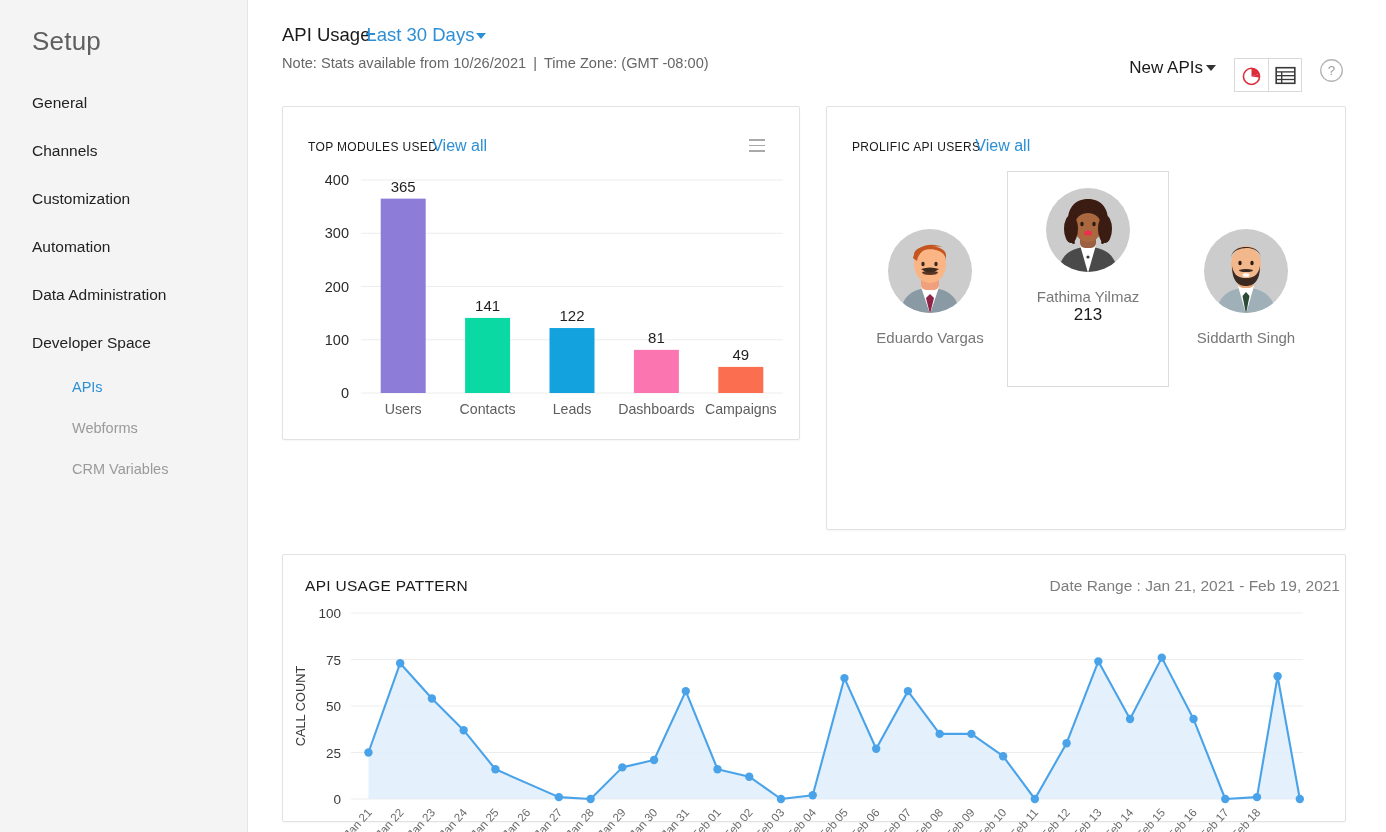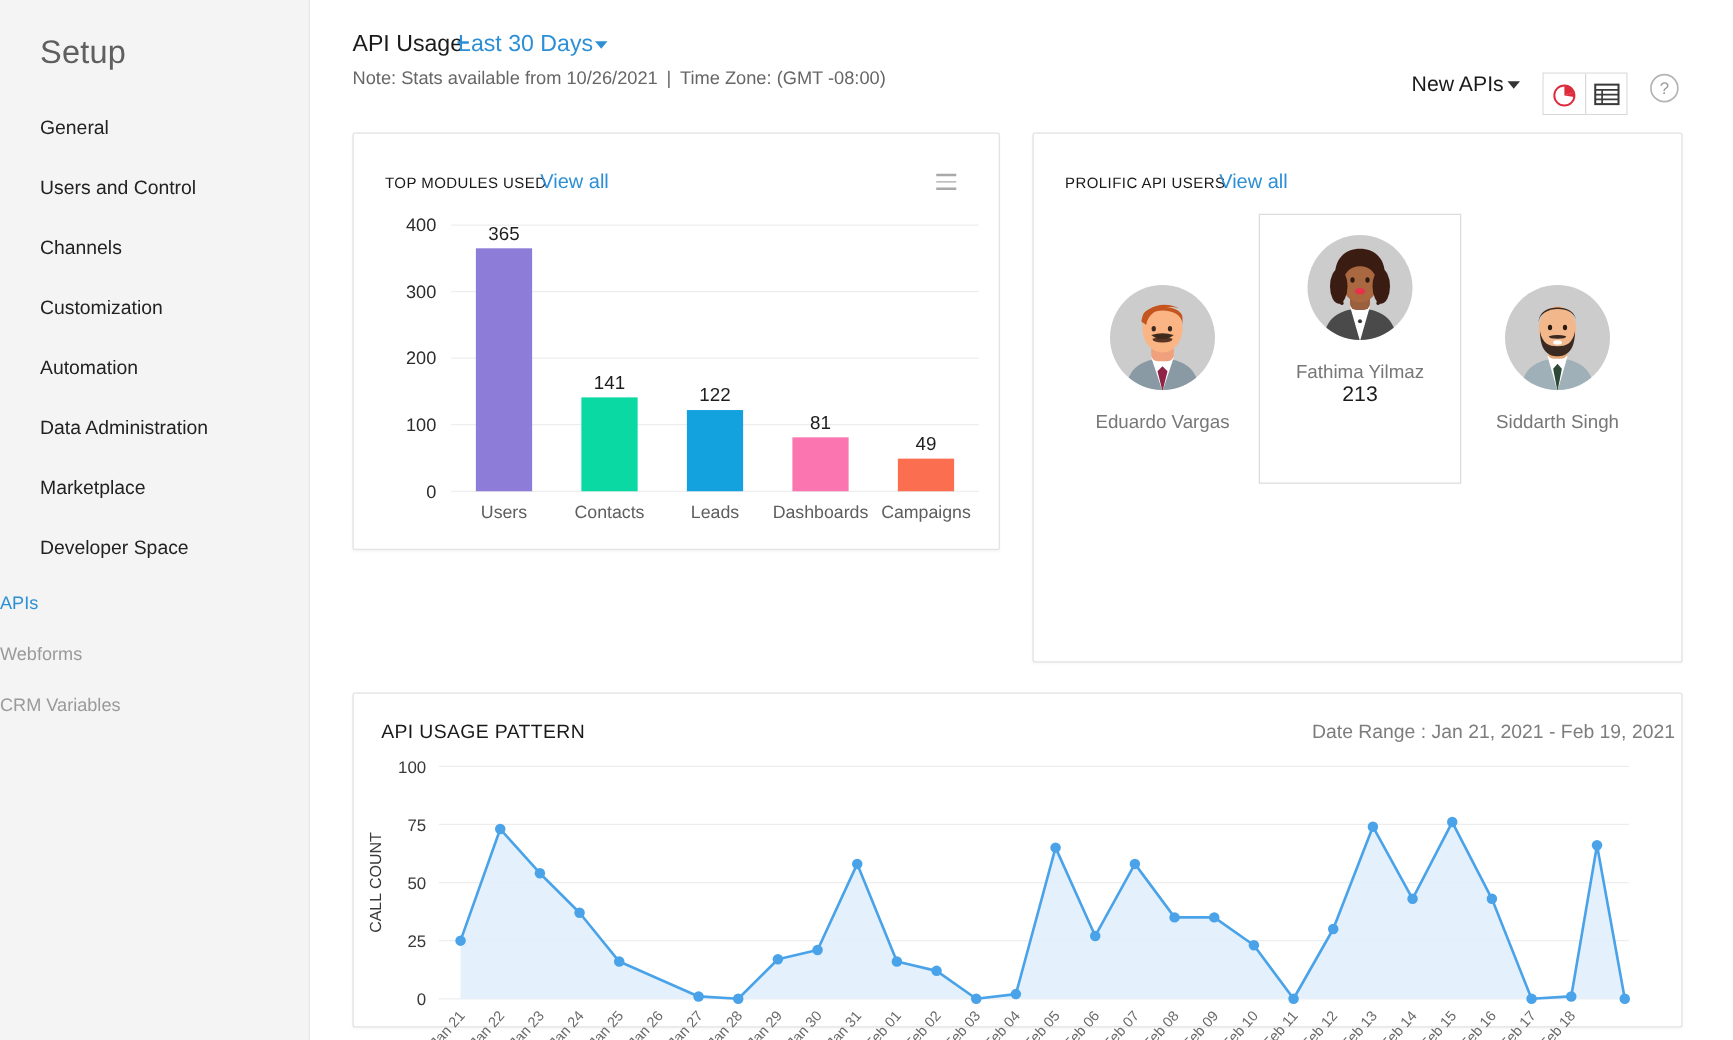--- a/index.html
+++ b/index.html
@@ -21,21 +21,21 @@
   }
   .setup-title {
     font-size: 26px; color: #5f5f5f; font-weight: 400;
     padding-left: 32px; margin-bottom: 22px; letter-spacing: .2px;
   }
   .nav-item {
     font-size: 15.5px; color: #222; padding: 0 0 0 32px;
     height: 48px; line-height: 48px; cursor: pointer;
   }
   .sub-item {
-    font-size: 14.5px; 
+    font-size: 14.5px; padding-left: 72px;
     height: 41px; line-height: 41px; cursor: pointer; color: #9a9a9a;
   }
   .sub-item.active { color: #2d8fd5; }
 
   
   .main { flex: 1; position: relative; padding: 24px 20px 0 34px; background:#fff; }
 
   .page-head { position: relative; height: 70px; }
   .page-title-row { display: flex; align-items: baseline; }
   .page-title { font-size: 18.5px; color: #1a1a1a; font-weight: 400; }
@@ -120,26 +120,24 @@
 </style>
 </head>
 <body>
 
 <div id="app">
 
   <div class="sidebar">
     <div class="setup-title">Setup</div>
     <div>
       <div class="nav-item">General</div>
-      <div class="nav-item">Users and Control</div>
       <div class="nav-item">Channels</div>
       <div class="nav-item">Customization</div>
       <div class="nav-item">Automation</div>
       <div class="nav-item">Data Administration</div>
-      <div class="nav-item">Marketplace</div>
       <div class="nav-item">Developer Space</div>
       <div class="sub-item active">APIs</div>
       <div class="sub-item">Webforms</div>
       <div class="sub-item">CRM Variables</div>
     </div>
   </div>
 
   <div class="main">
 
     <div class="page-head">

